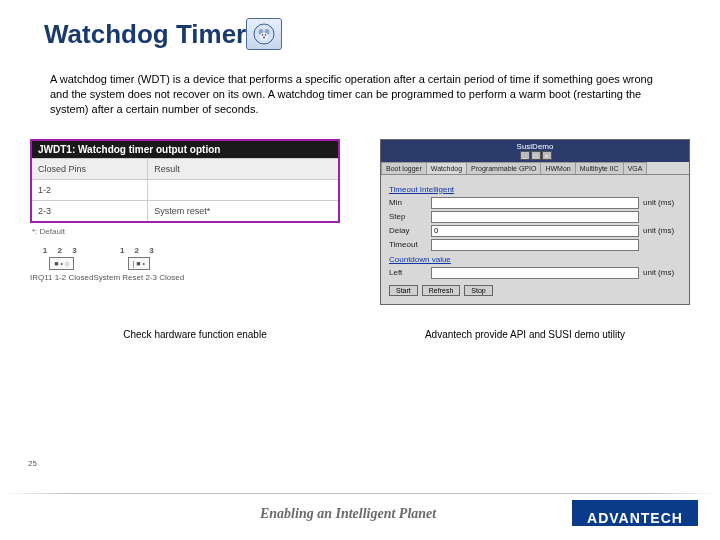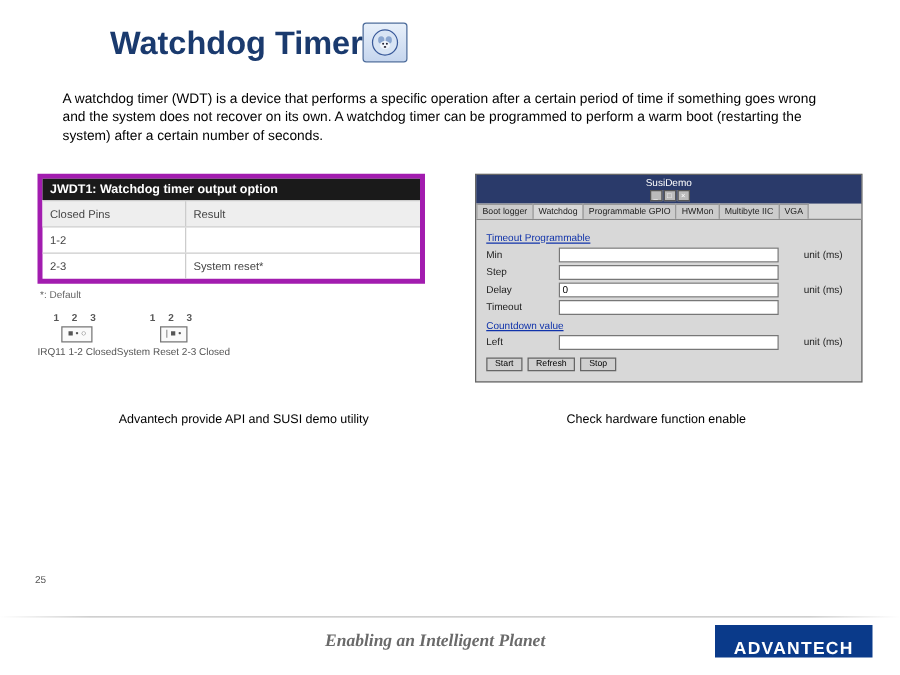--- a/index.html
+++ b/index.html
@@ -1,27 +1,27 @@
 <!DOCTYPE html>
 <html><head>
 <meta charset="utf-8">
 <style>
   * { box-sizing: border-box; margin: 0; padding: 0; }
   body { width: 720px; height: 540px; font-family: Arial, sans-serif; background: #fff; position: relative; overflow: hidden; }
   .slide { width: 720px; height: 540px; position: relative; }
-  .title-row { display: flex; align-items: center; padding: 18px 0 0 44px; gap: 0; margin-left: 44px; }
+  .title-row { display: flex; align-items: center; padding: 18px 0 0 44px; gap: 0; }
   .title { font-size: 26px; font-weight: bold; color: #1a3a6e; }
   .title-icon { width: 36px; height: 32px; border: 1px solid #4a6a9a; border-radius: 3px; background: linear-gradient(#e8f0fa,#c6d6ee); display: flex; align-items: center; justify-content: center; }
   .title-icon svg { width: 24px; height: 24px; }
   .intro { font-size: 11px; color: #000; line-height: 1.35; padding: 22px 50px 0 50px; }
   .figs { display: flex; padding: 22px 30px 0 30px; gap: 18px; align-items: flex-start; justify-content: space-between; }
   .fig-left { width: 310px; }
   .fig-right { width: 310px; }
   
-  .jtbl { width: 100%; border: 4px solid #a21caf; font-size: 9px; color: #444; }
+  .jtbl { width: 100%; border: 2px solid #a21caf; font-size: 9px; color: #444; }
   .jtbl-hdr { background: #1a1a1a; color: #fff; font-size: 10px; padding: 3px 6px; font-weight: bold; }
   .jtbl-row { display: flex; border-top: 1px solid #ccc; }
   .jtbl-row > div { padding: 5px 6px; }
   .jtbl-c1 { width: 38%; border-right: 1px solid #ccc; }
   .jtbl-c2 { flex: 1; }
   .jtbl-sub { background: #eee; }
   .jnote { font-size: 8px; color: #666; padding: 4px 2px 0 2px; }
   .jpins { display: flex; justify-content: flex-start; margin-top: 10px; font-size: 8px; color: #555; }
   .jpin-grp { text-align: center; }
   .jpin-grp .nums { letter-spacing: 4px; font-weight: bold; }
@@ -29,21 +29,21 @@
   .jpin-grp .lbl { margin-top: 3px; }
   
   .app { width: 100%; border: 1px solid #666; background: #d8d8d8; font-size: 8px; color: #222; }
   .app-title { background: #2a3a6a; color: #fff; padding: 2px 4px; display: flex; justify-content: space-between; align-items: center; flex-direction: column; }
   .app-title .btns span { display: inline-block; width: 10px; height: 9px; background: #bbb; border: 1px solid #555; margin-left: 1px; font-size: 6px; text-align: center; line-height: 8px; }
   .app-tabs { display: flex; background: #d8d8d8; border-bottom: 1px solid #888; font-size: 7px; }
   .app-tabs span { padding: 2px 4px; border: 1px solid #999; border-bottom: none; background: #ccc; margin-right: -1px; white-space: nowrap; overflow: hidden; }
   .app-tabs span.act { background: #d8d8d8; }
   .app-body { padding: 6px 8px 8px 8px; }
   .app-sec-title { color: #1033aa; text-decoration: underline; font-size: 8px; margin: 4px 0 3px 0; }
-  .app-row { display: flex; align-items: center; margin: 2px 0; gap: 20px; justify-content: flex-end; }
+  .app-row { display: flex; align-items: center; margin: 2px 0; gap: 4px; justify-content: flex-end; }
   .app-row label { width: 38px; }
   .app-row input { flex: 1; height: 12px; border: 1px solid #777; background: #fff; font-size: 8px; padding: 0 2px; }
   .app-row .unit { width: 38px; }
   .app-btnbar { display: flex; gap: 4px; margin-top: 6px; }
   .app-btnbar button { font-size: 7px; padding: 1px 6px; border: 1px solid #666; background: #d0d0d0; }
   
   .captions { display: flex; padding: 24px 30px 0 30px; font-size: 10px; color: #000; justify-content: space-around; }
   .cap { text-align: center; width: 48%; }
   
   .pagenum { position: absolute; left: 28px; bottom: 72px; font-size: 8px; color: #555; }
@@ -115,21 +115,21 @@
         </div>
         <div class="app-tabs">
           <span>Boot logger</span>
           <span class="act">Watchdog</span>
           <span>Programmable GPIO</span>
           <span>HWMon</span>
           <span>Multibyte IIC</span>
           <span>VGA</span>
         </div>
         <div class="app-body">
-          <div class="app-sec-title">Timeout Programmable</div>
+          <div class="app-sec-title">Timeout Intelligent</div>
           <div class="app-row">
               <label>Min</label>
               <input style="">
               <span class="unit">unit (ms)</span>
             </div>
           <div class="app-row">
               <label>Step</label>
               <input style="">
               <span class="unit"></span>
             </div>
@@ -157,22 +157,22 @@
             <button>Refresh</button>
             <button>Stop</button>
           </div>
         </div>
       </div>
     </div>
 
   </div>
 
   <div class="captions">
+    <div class="cap">Check hardware function enable</div>
     <div class="cap">Advantech provide API and SUSI demo utility</div>
-    <div class="cap">Check hardware function enable</div>
   </div>
 
   <div class="pagenum">25</div>
   <div class="footer-line"></div>
   <div class="tagline">Enabling an Intelligent Planet</div>
   <div class="logo">
       <span>ADVANTECH</span>
     </div>
 
 </div>

